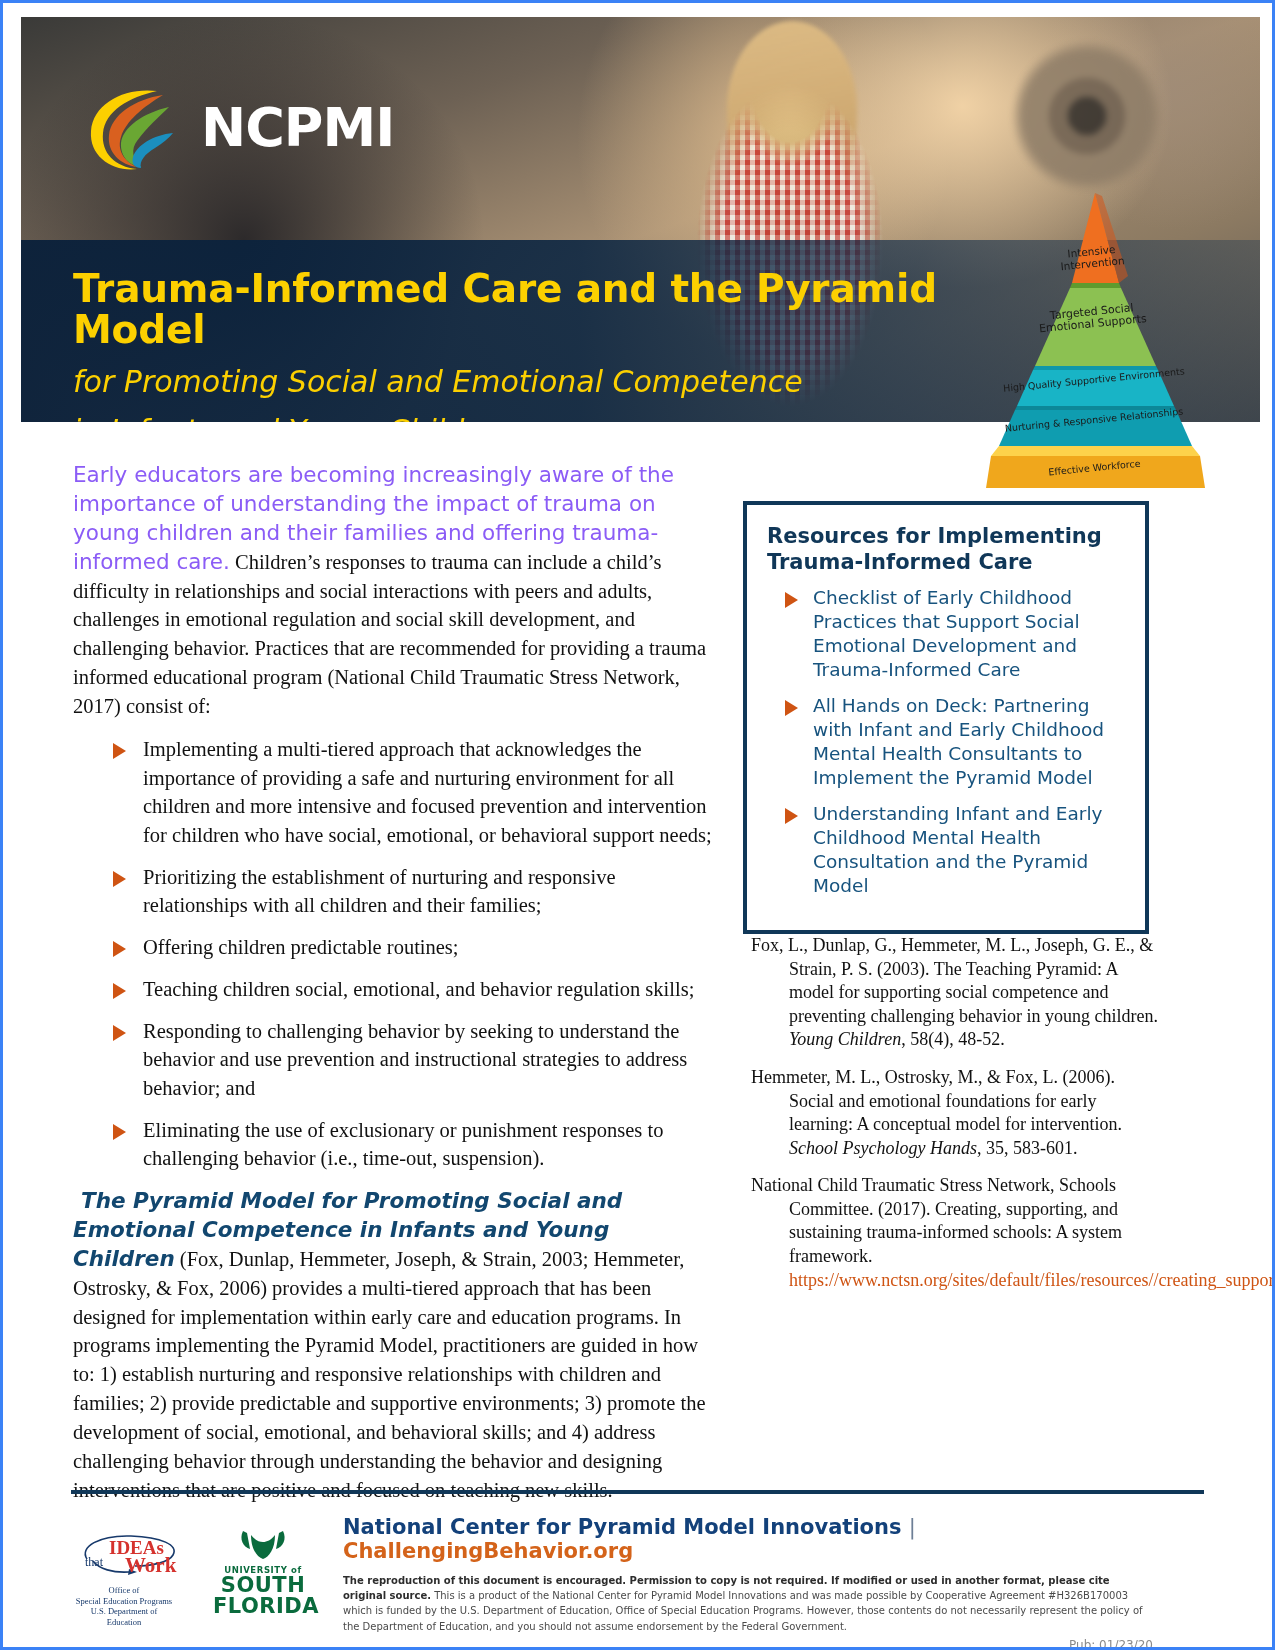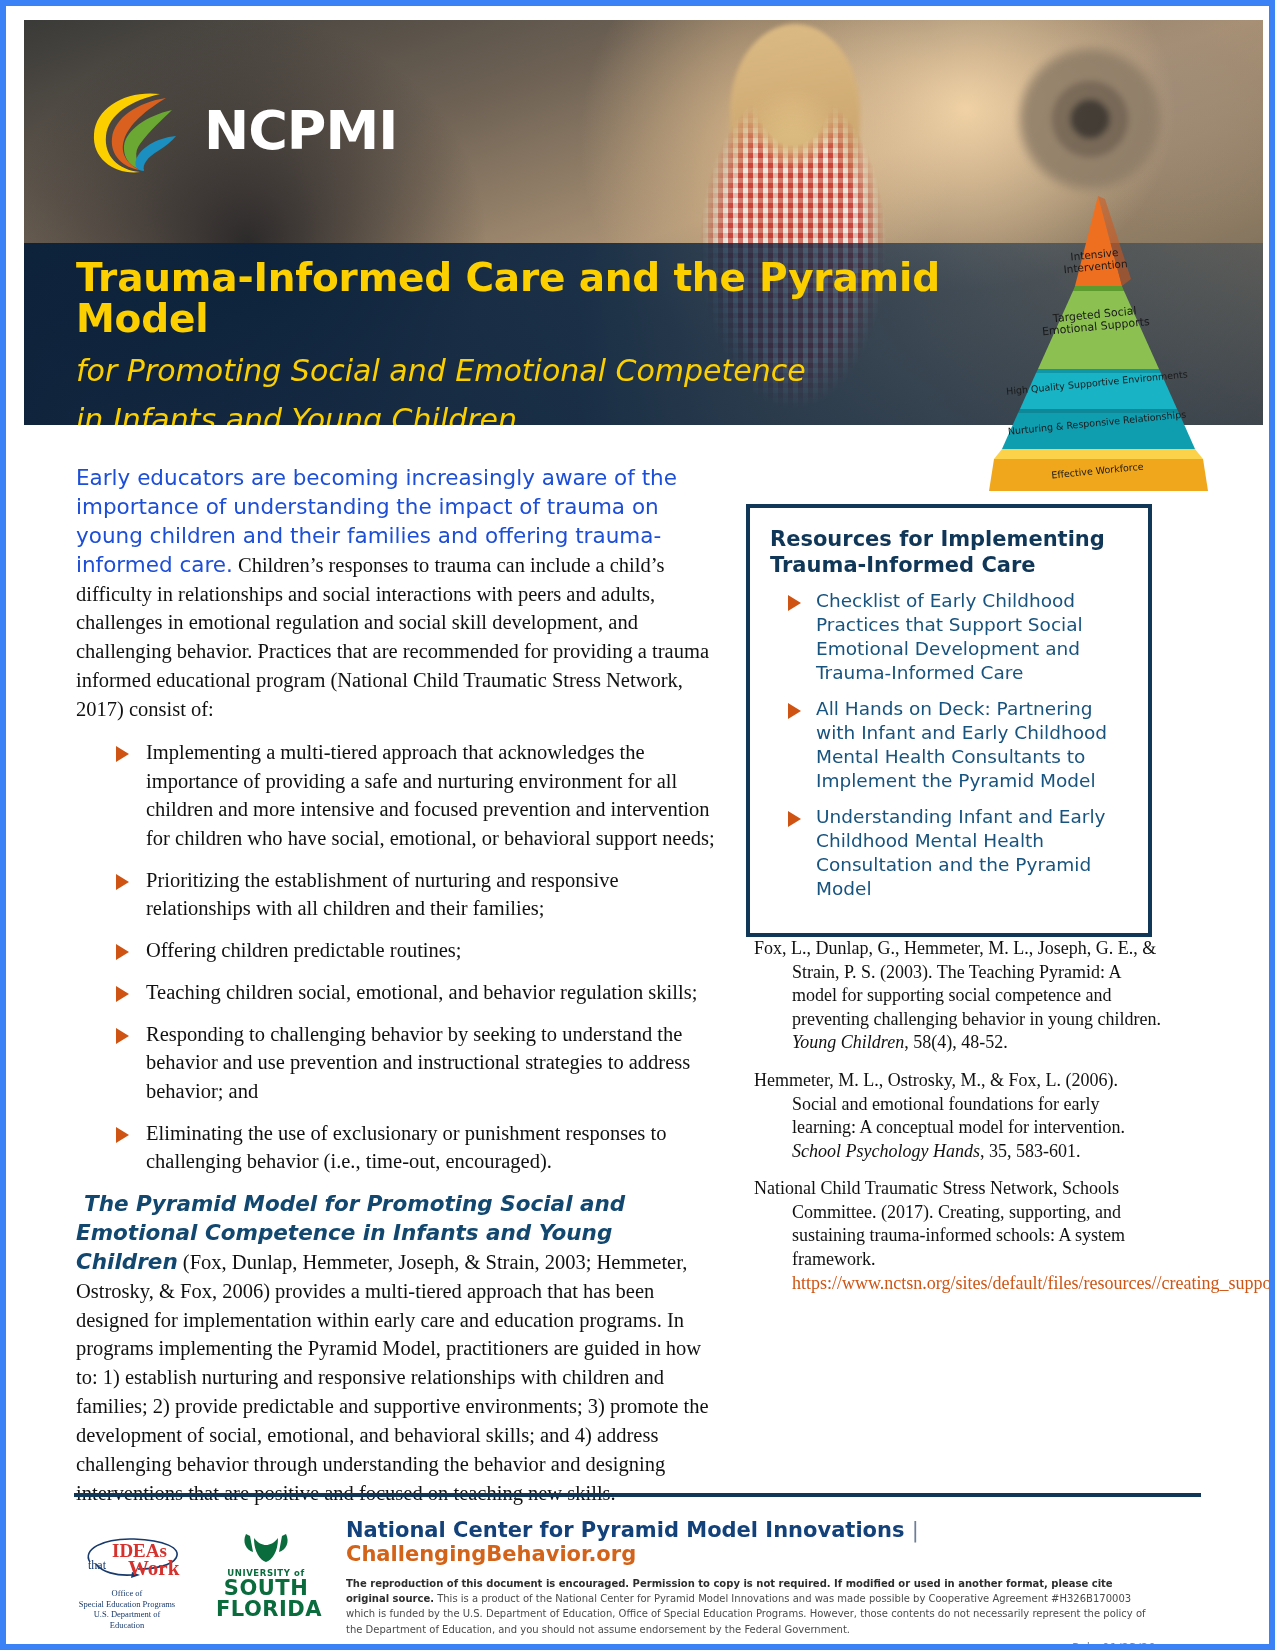--- a/index.html
+++ b/index.html
@@ -6,21 +6,21 @@
   html, body {
     width: 1275px; height: 1650px;
     background: #ffffff;
     font-family: "Liberation Sans", sans-serif;
   }
   .page {
     position: relative;
     width: 1275px; height: 1650px;
     background: #fff;
     overflow: hidden;
-    border: 6px solid #3b82f6;
+    border: 3px solid #3b82f6;
   }
 
   
   .header {
     position: absolute;
     left: 18px; top: 14px;
     width: 1239px; height: 405px;
     overflow: hidden;
   }
   .photo {
@@ -70,21 +70,21 @@
     display: flex; align-items: center; gap: 14px;
   }
   .logo-mark { position: relative; width: 108px; height: 100px; }
   .logo-text {
     font-family: "DejaVu Sans", sans-serif;
     font-weight: 700; font-size: 54px; letter-spacing: -1px;
     color: #ffffff;
   }
   .title-block {
     position: absolute;
-    left: 52px; top: 238px;
+    left: 52px; top: 252px;
     width: 960px;
   }
   .doc-title {
     font-family: "DejaVu Sans", sans-serif;
     font-weight: 700;
     font-size: 39px;
     line-height: 1.05;
     color: #fcd000;
     letter-spacing: -.2px;
   }
@@ -130,21 +130,21 @@
     font-family: "Liberation Serif", serif;
     font-size: 20.5px;
     line-height: 1.41;
     color: #111;
     text-align: left;
   }
   .lead {
     font-family: "DejaVu Sans", sans-serif;
     font-size: 21.5px;
     line-height: 1.30;
-    color: #1d4ed8;
+    color: #8b5cf6;
   }
   ul.bullets { list-style: none; margin: 14px 0 0 40px; }
   ul.bullets li {
     position: relative;
     padding-left: 30px;
     margin-bottom: 13px;
     font-family: "Liberation Serif", serif;
     font-size: 20.5px;
     line-height: 1.40;
     color: #111;
@@ -348,21 +348,21 @@
       <p class="intro">
         <span class="lead">Early educators are becoming increasingly aware of the importance of understanding the impact of trauma on young children and their families and offering trauma-informed care.</span><span> Children’s responses to trauma can include a child’s difficulty in relationships and social interactions with peers and adults, challenges in emotional regulation and social skill development, and challenging behavior.  Practices that are recommended for providing a trauma informed educational program (National Child Traumatic Stress Network, 2017) consist of:</span>
       </p>
 
       <ul class="bullets">
         <li><span class="tri"></span><span>Implementing a multi-tiered approach that acknowledges the importance of providing a safe and nurturing environment for all children and more intensive and focused prevention and intervention for children who have social, emotional, or behavioral support needs;</span></li>
         <li><span class="tri"></span><span>Prioritizing the establishment of nurturing and responsive relationships with all children and their families;</span></li>
         <li><span class="tri"></span><span>Offering children predictable routines;</span></li>
         <li><span class="tri"></span><span>Teaching children social, emotional, and behavior regulation skills;</span></li>
         <li><span class="tri"></span><span>Responding to challenging behavior by seeking to understand the behavior and use prevention and instructional strategies to address behavior; and</span></li>
-        <li><span class="tri"></span><span>Eliminating the use of exclusionary or punishment responses to challenging behavior (i.e., time-out, encouraged).</span></li>
+        <li><span class="tri"></span><span>Eliminating the use of exclusionary or punishment responses to challenging behavior (i.e., time-out, suspension).</span></li>
       </ul>
 
       <p class="para2">
         <span class="section-head-inline">The Pyramid Model for Promoting Social and Emotional Competence in Infants and Young Children</span><span> (Fox, Dunlap, Hemmeter, Joseph, &amp; Strain, 2003; Hemmeter, Ostrosky, &amp; Fox, 2006) provides a multi-tiered approach that has been designed for implementation within early care and education programs. In programs implementing the Pyramid Model, practitioners are guided in how to: 1) establish nurturing and responsive relationships with children and families; 2) provide predictable and supportive environments; 3) promote the development of social, emotional, and behavioral skills; and 4) address challenging behavior through understanding the behavior and designing interventions that are positive and focused on teaching new skills.</span>
       </p>
     </div>
 
     <div class="col-right">
       <div class="res-box">
         <div class="res-title">Resources for Implementing Trauma-Informed Care</div>

